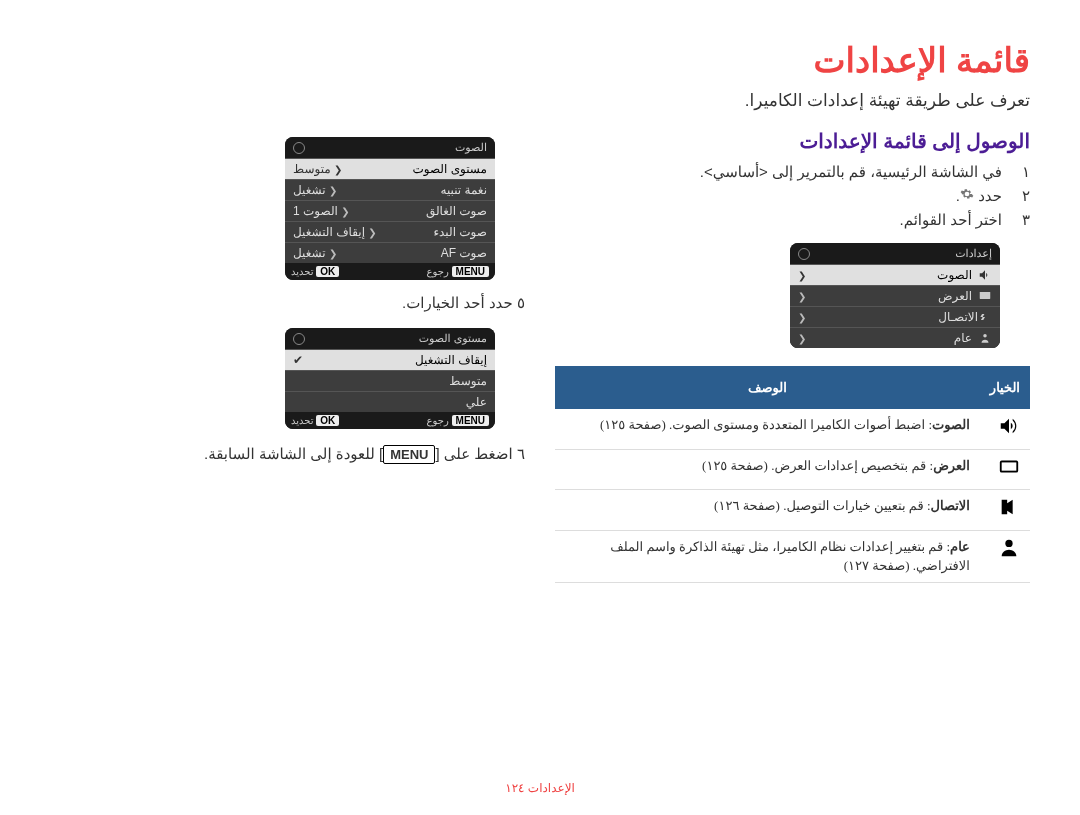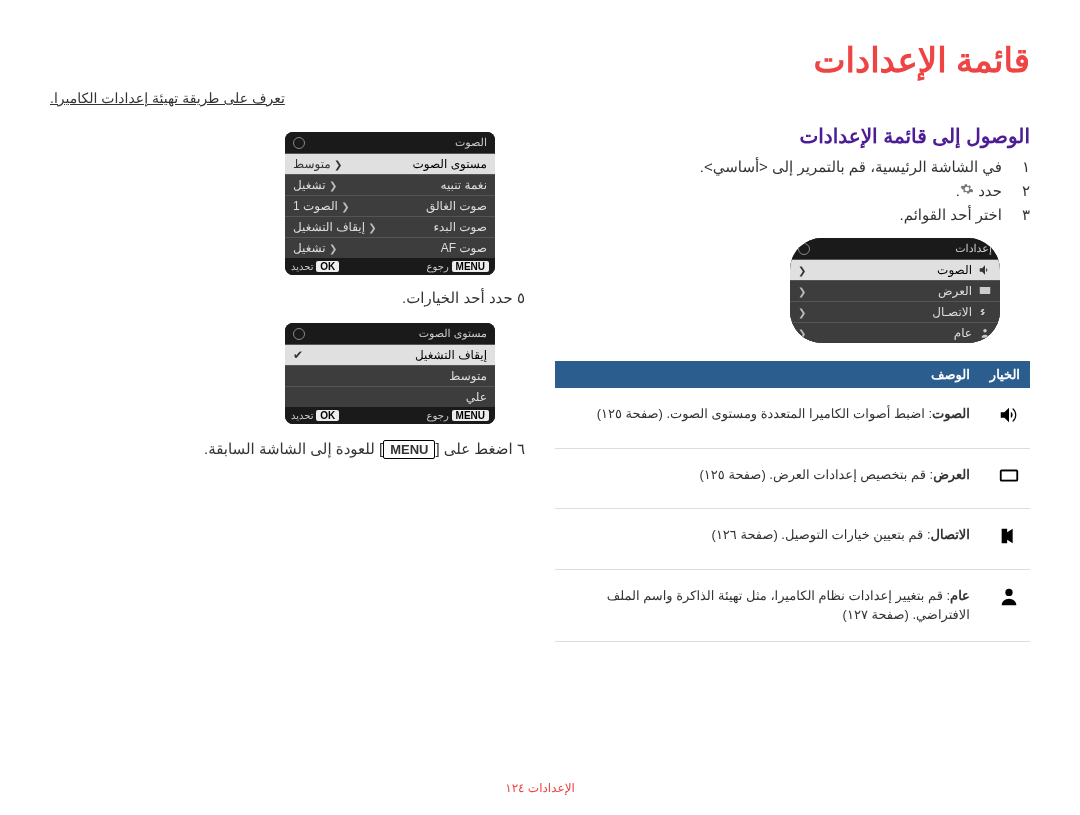--- a/index.html
+++ b/index.html
@@ -13,24 +13,23 @@
     padding: 40px 50px 20px 50px;
   }
   .page-title {
     font-size: 34px;
     color: #ef4444;
     font-weight: bold;
     text-align: right;
     margin-bottom: 10px;
   }
   .subtitle {
-    font-size: 14px;
-    text-align: left;
+    font-size: 17px;
+    text-align: right;
     margin-bottom: 18px;
-    text-decoration: underline;
   }
   .columns { display: flex; gap: 30px; }
   .col-right { flex: 1; }
   .col-left  { flex: 1; }
 
   .section-title {
     color: #4c1d95;
     font-size: 20px;
     font-weight: bold;
     text-align: right;
@@ -109,30 +108,30 @@
 
   table.option-table {
     width: 100%;
     border-collapse: collapse;
     margin-top: 18px;
     font-size: 13px;
   }
   table.option-table th {
     background: #2b5d8e;
     color:#fff;
-    padding:6px 10px;
-    text-align:right;
+    padding:14px 10px;
     font-weight:bold;
   }
   table.option-table td {
     border-bottom: 1px solid #ddd;
-    padding: 16px 10px;
+    padding: 6px 10px;
     text-align: right;
     vertical-align: top;
     line-height: 1.5;
+    font-family: Liberation Serif, serif;
   }
   .svg-icon { width:22px; height:22px; display:inline-block; }
   .left-steps .step { margin: 8px 0; font-size:15px; }
   .footer {
     position:absolute;
     bottom:20px;
     width:100%;
     left:0;
     text-align:center;
     font-size:12px;
@@ -176,21 +175,21 @@
             </svg>‎.
         </span>
       </div>
       <div class="step">
         <span class="step-num">٣</span>
         <span class="step-text">اختر أحد القوائم.</span>
       </div>
     </div>
 
     <div style="display:flex; justify-content:flex-start;">
-    <div class="cam-screen" style="margin-right:30px;border-radius:32px;">
+    <div class="cam-screen" style="margin-right:30px;">
       <div class="cam-header">
         <span>إعدادات</span>
         <span class="dot-outline"></span>
       </div>
       <div class="cam-body">
         <div class="cam-row hl">
           <span style="display:flex;gap:6px;align-items:center;">
             <svg width="14" height="14" viewBox="0 0 24 24">
                   <path fill="#333" d="M3 9v6h4l5 5V4L7 9H3zm13 3a4 4 0 00-2-3.5v7A4 4 0 0016 12z"></path>
                 </svg>
@@ -201,21 +200,21 @@
         <div class="cam-row">
           <span style="display:flex;gap:6px;align-items:center;">
             <svg width="14" height="14" viewBox="0 0 24 24">
                   <rect x="3" y="5" width="18" height="12" rx="1" fill="#ccc"></rect>
                 </svg>
             <span>العرض</span>
           </span>
           <span class="chev">❮</span>
         </div>
         <div class="cam-row">
-          <span style="display:flex;gap:6px;align-items:center;">
+          <span style="display:flex;align-items:center;">
             <svg width="14" height="14" viewBox="0 0 24 24">
                   <path fill="#ccc" d="M7 7h4l-3 5h4l-3 5H5l3-5H4z"></path>
                 </svg>
             <span>الاتصـال</span>
           </span>
           <span class="chev">❮</span>
         </div>
         <div class="cam-row">
           <span style="display:flex;gap:6px;align-items:center;">
             <svg width="14" height="14" viewBox="0 0 24 24">

